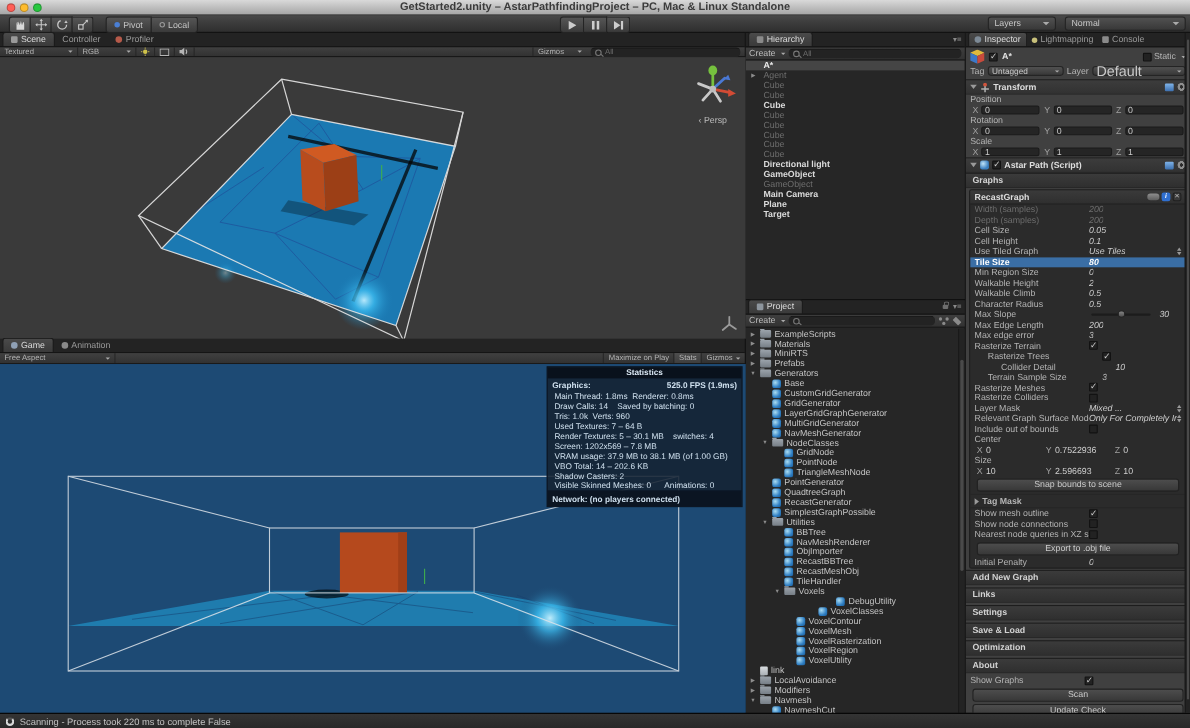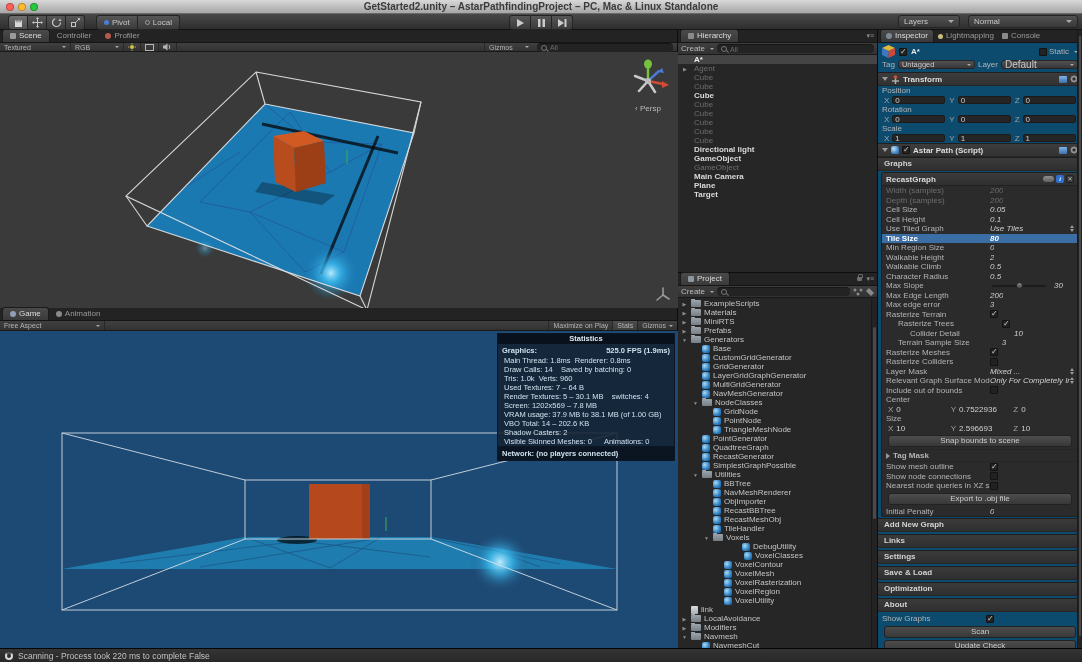--- a/index.html
+++ b/index.html
@@ -57,21 +57,21 @@
   .hrow.inactive{color:#6e6e6e;}
   .harrow{position:absolute;left:5px;font-size:5px;color:#8d8d8d;}
   .prow{height:9px;display:flex;align-items:center;font-size:8px;color:#c4c4c4;gap:3px;white-space:nowrap;overflow:hidden;}
   .parrow{width:7px;font-size:5px;color:#8d8d8d;text-align:center;flex:none;}
   .icon-folder{width:10px;height:7px;background:linear-gradient(#9ba3ab,#767e86);border-radius:1px;position:relative;flex:none;margin-top:-1px;}
   .icon-folder::before{content:'';position:absolute;top:-2px;left:0;width:4px;height:2px;background:#9ba3ab;border-radius:1px 1px 0 0;}
   .icon-script{width:8px;height:8px;border-radius:2px;flex:none;
                background:radial-gradient(circle at 35% 35%,#aadcf2,#2e7ec3 60%,#1a5a95);}
   .icon-doc{width:7px;height:8px;background:linear-gradient(#d8dcdf,#aab0b5);flex:none;border-radius:1px;}
   
-  .insp{background:#0c4a6e;font-size:8px;color:#b4b4b4;}
+  .insp{background:#404040;font-size:8px;color:#b4b4b4;}
   .irow{display:flex;align-items:center;height:9.5px;padding:0 4px;}
   .irow .lbl{width:104px;white-space:nowrap;overflow:hidden;flex:none;}
   .irow .val{color:#cfcfcf;white-space:nowrap;overflow:hidden;font-style:italic;}
   .irow.disabled .lbl,.irow.disabled .val{color:#6d6d6d;}
   .irow.hl{background:#3a6ea5;}
   .irow.hl .lbl,.irow.hl .val{color:#fff;font-weight:bold;}
   .cb{width:8px;height:8px;background:#222;border:1px solid #121212;border-radius:1px;position:relative;flex:none;box-sizing:border-box;}
   .cb.checked::after{content:'✓';position:absolute;top:-2px;left:0px;font-size:8px;color:#cfcfcf;}
   .comp-head{height:12px;display:flex;align-items:center;gap:3px;padding:0 4px;font-weight:bold;color:#dedede;
              background:linear-gradient(#3c3c3c,#323232);border-top:1px solid #202020;border-bottom:1px solid #262626;}
@@ -657,21 +657,21 @@
       <div class="prow" style="padding-left: 25px;">
         <span class="parrow"></span>
         <span class="icon-script"></span>
         <span>TileHandler</span>
       </div>
       <div class="prow" style="padding-left: 25px;">
         <span class="parrow">▼</span>
         <span class="icon-folder"></span>
         <span>Voxels</span>
       </div>
-      <div class="prow" style="padding-left: 54px;">
+      <div class="prow" style="padding-left: 16px; justify-content: center;">
         <span class="parrow"></span>
         <span class="icon-script"></span>
         <span>DebugUtility</span>
       </div>
       <div class="prow" style="padding-left: 56px;">
         <span class="parrow"></span>
         <span class="icon-script"></span>
         <span>VoxelClasses</span>
       </div>
       <div class="prow" style="padding-left: 36px;">
@@ -760,21 +760,21 @@
       <span class="caret sm"></span>
     </span>
   </div>
   <div style="display:flex;align-items:center;gap:3px;padding:1px 4px 3px 4px;">
     <span>Tag</span>
     <span class="dd" style="height:9px;flex:1;font-size:7.5px;padding:0 3px;">
         <span>Untagged</span>
         <span class="caret sm" style="margin-left:auto;"></span>
       </span>
     <span>Layer</span>
-    <span class="dd" style="height:9px;flex:1;font-size:10px;padding:0 3px;gap:32px;">
+    <span class="dd" style="height:9px;flex:1;font-size:13px;padding:0 3px;gap:32px;">
         <span>Default</span>
         <span class="caret sm" style="margin-left:auto;"></span>
       </span>
   </div>
 
   <div class="comp-head">
     <span class="fold open"></span>
     <svg width="9" height="9">
         <circle cx="4.5" cy="2" r="1.8" fill="#d0543c"></circle>
         <line x1="4.5" y1="3.5" x2="4.5" y2="9" stroke="#b0b0b0" stroke-width="1.4"></line>

